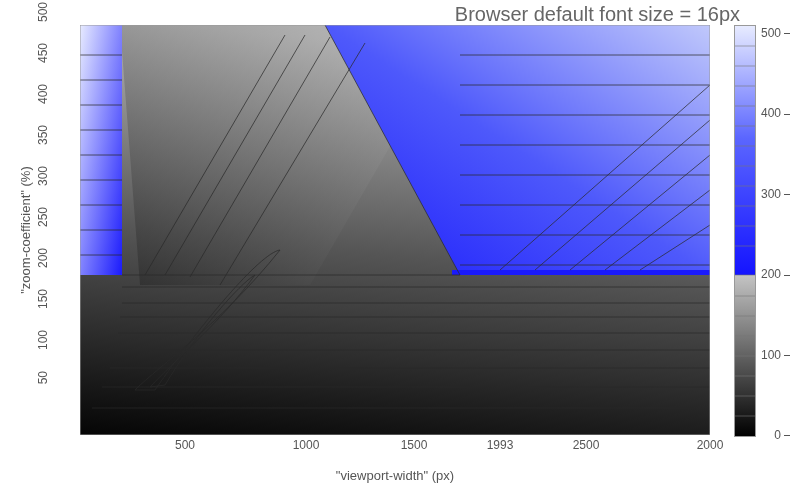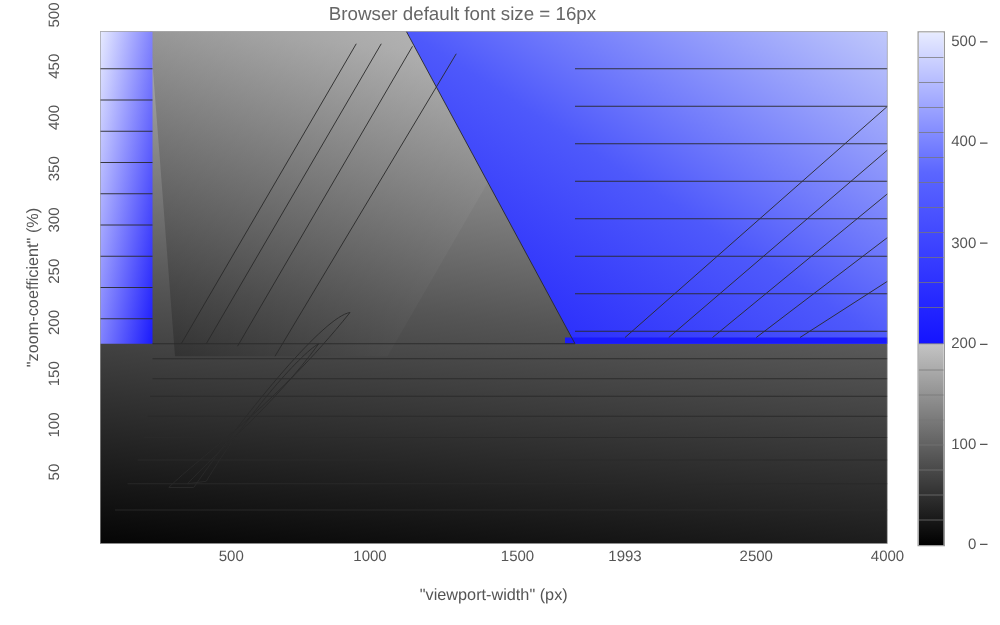--- a/index.html
+++ b/index.html
@@ -10,22 +10,22 @@
     font-family: "Segoe UI", Arial, sans-serif;
     background: #fff;
     color: #555;
     position: relative;
   }
   .title {
     position: absolute;
     top: 3px;
     left: 0;
     width: 740px;
-    text-align: center;
-    font-size: 15px;
+    text-align: right;
+    font-size: 20px;
     color: #666;
   }
   .plot-area {
     position: absolute;
     left: 80px;
     top: 25px;
     width: 630px;
     height: 410px;
   }
   .plot-area svg {
@@ -201,25 +201,25 @@
     <path d="M525,245 L630,165"></path>
     <path d="M560,245 L630,200"></path>
   </g>
 
   <rect x="0" y="0" width="630" height="410" fill="none" stroke="#999" stroke-width="1"></rect>
 </svg>
 </div>
 
 <div class="x-ticks">
   <span class="x-tick" style="left:105px">500</span>
-  <span class="x-tick" style="left:216px">1000</span>
+  <span class="x-tick" style="left:226px">1000</span>
   <span class="x-tick" style="left:334px">1500</span>
   <span class="x-tick" style="left:420px">1993</span>
-  <span class="x-tick" style="left:525px">2500</span>
-  <span class="x-tick" style="left:630px">4000</span>
+  <span class="x-tick" style="left:506px">2500</span>
+  <span class="x-tick" style="left:630px">2000</span>
 </div>
 <div class="xlabel">"viewport-width" (px)</div>
 
 <div class="y-ticks">
   <span class="y-tick" style="bottom:41px">50</span>
   <span class="y-tick" style="bottom:82px">100</span>
   <span class="y-tick" style="bottom:123px">150</span>
   <span class="y-tick" style="bottom:164px">200</span>
   <span class="y-tick" style="bottom:205px">250</span>
   <span class="y-tick" style="bottom:246px">300</span>

